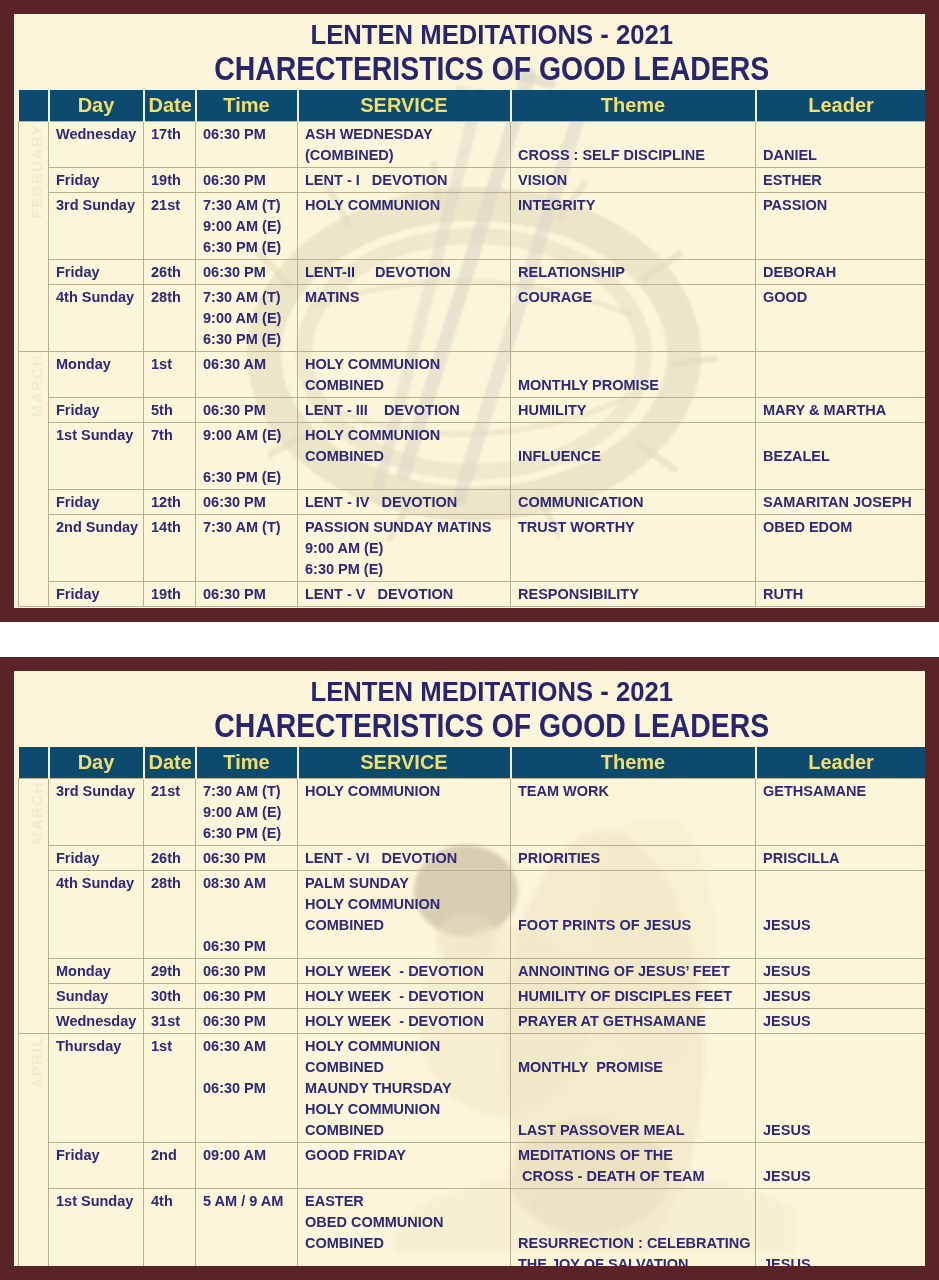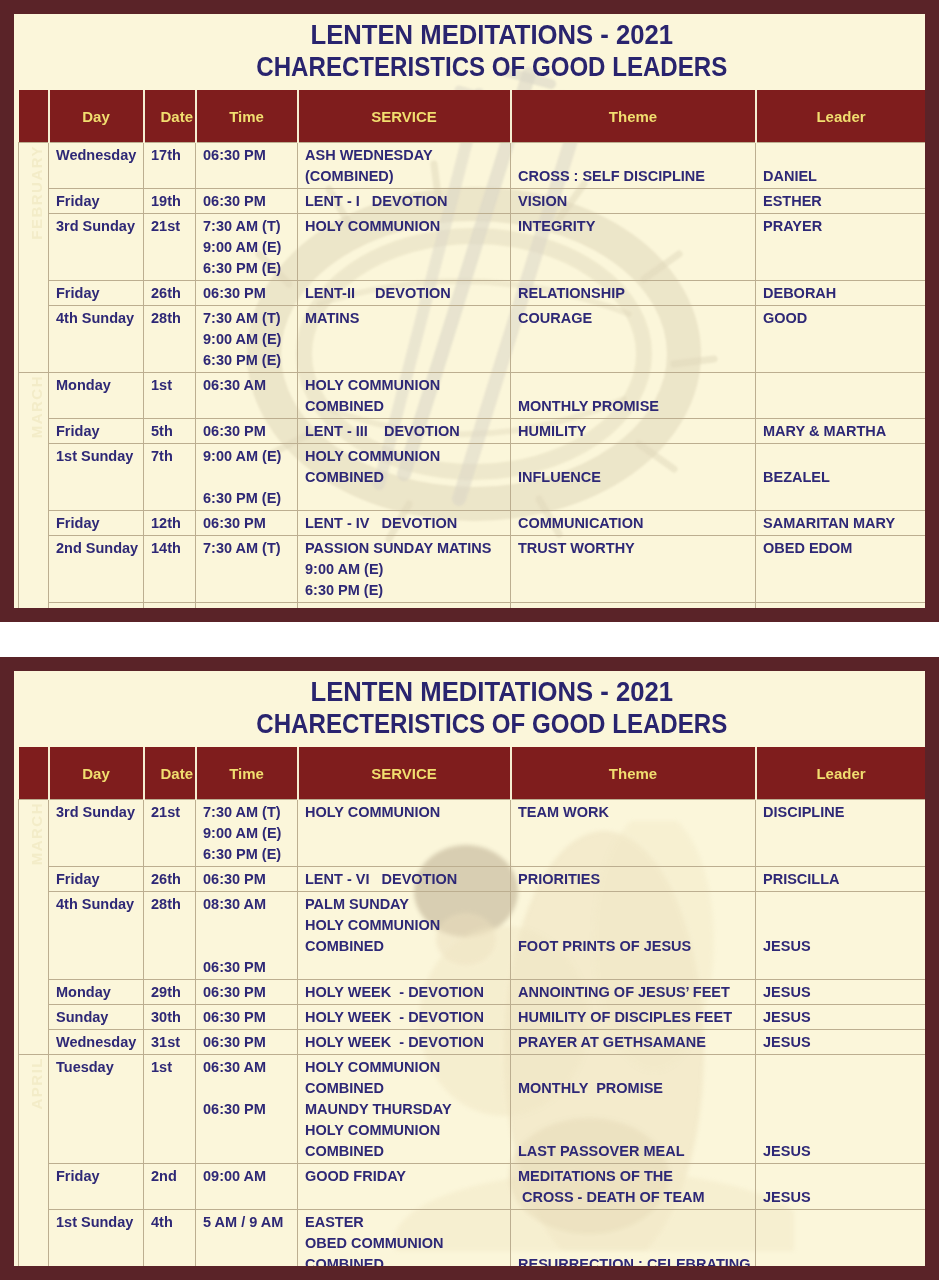--- a/index.html
+++ b/index.html
@@ -14,31 +14,31 @@
   .panel-1{top:0;height:622px;}
   .panel-2{top:657px;height:623px;}
   .panel-inner{
     position:relative;width:100%;height:100%;background:#fbf6da;overflow:hidden;
   }
   .titles{position:relative;z-index:2;text-align:center;margin-left:44px;}
   .title1,.title2{
     color:#29246e;font-weight:bold;line-height:1.05;white-space:nowrap;
   }
   .title1{margin-top:7px;font-size:27px;}
-  .title2{margin-top:3px;font-size:28px;}
+  .title2{margin-top:3px;font-size:33px;}
   .condense{display:inline-block;transform:scaleX(0.86);transform-origin:50% 50%;}
   .condense-sm{display:inline-block;transform:scaleX(0.95);transform-origin:50% 50%;}
 
   table.sched{
     position:absolute;left:4px;top:76px;z-index:2;
     border-collapse:collapse;table-layout:fixed;width:907px;
   }
   table.sched th{
-    background:#7f1d1d;color:#f1de6f;font-size:15px;font-weight:bold;
-    height:20px;padding:16px;text-align:center;border:0;
+    background:#0c4a6e;color:#f1de6f;font-size:20px;font-weight:bold;
+    height:20px;padding:4px;text-align:center;border:0;
   }
   table.sched th + th{border-left:2px solid #f6eed2;}
   table.sched td{
     vertical-align:top;padding:2px 4px 1px 7px;
     font-size:14.5px;font-weight:bold;color:#2e2876;line-height:21px;
     border:1px solid #bcae90;white-space:pre-wrap;
     background:transparent;overflow:hidden;
   }
   td.month-cell{
     background:#8c7b66;padding:0;vertical-align:middle;text-align:center;
@@ -122,21 +122,21 @@
               <td>ESTHER</td>
             </tr>
             <tr>
               <td>3rd Sunday</td>
               <td>21st</td>
               <td>7:30 AM (T)
 9:00 AM (E)
 6:30 PM (E)</td>
               <td>HOLY COMMUNION</td>
               <td>INTEGRITY</td>
-              <td>PRAYER</td>
+              <td>PASSION</td>
             </tr>
             <tr>
               <td>Friday</td>
               <td>26th</td>
               <td>06:30 PM</td>
               <td>LENT-II     DEVOTION</td>
               <td>RELATIONSHIP</td>
               <td>DEBORAH</td>
             </tr>
             <tr>
@@ -180,21 +180,21 @@
 INFLUENCE</td>
               <td>
 BEZALEL</td>
             </tr>
             <tr>
               <td>Friday</td>
               <td>12th</td>
               <td>06:30 PM</td>
               <td>LENT - IV   DEVOTION</td>
               <td>COMMUNICATION</td>
-              <td>SAMARITAN MARY</td>
+              <td>SAMARITAN JOSEPH</td>
             </tr>
             <tr>
               <td>2nd Sunday</td>
               <td>14th</td>
               <td>7:30 AM (T)</td>
               <td>PASSION SUNDAY MATINS
 9:00 AM (E)
 6:30 PM (E)</td>
               <td>TRUST WORTHY</td>
               <td>OBED EDOM</td>
@@ -251,21 +251,21 @@
           <tbody>
             <tr>
               <td class="month-cell" rowspan="6"><span class="month-label">MARCH</span></td>
               <td>3rd Sunday</td>
               <td>21st</td>
               <td>7:30 AM (T)
 9:00 AM (E)
 6:30 PM (E)</td>
               <td>HOLY COMMUNION</td>
               <td>TEAM WORK</td>
-              <td>DISCIPLINE</td>
+              <td>GETHSAMANE</td>
             </tr>
             <tr>
               <td>Friday</td>
               <td>26th</td>
               <td>06:30 PM</td>
               <td>LENT - VI   DEVOTION</td>
               <td>PRIORITIES</td>
               <td>PRISCILLA</td>
             </tr>
             <tr>
@@ -304,21 +304,21 @@
             <tr>
               <td>Wednesday</td>
               <td>31st</td>
               <td>06:30 PM</td>
               <td>HOLY WEEK  - DEVOTION</td>
               <td>PRAYER AT GETHSAMANE</td>
               <td>JESUS</td>
             </tr>
             <tr>
               <td class="month-cell" rowspan="3"><span class="month-label">APRIL</span></td>
-              <td>Tuesday</td>
+              <td>Thursday</td>
               <td>1st</td>
               <td>06:30 AM
 
 06:30 PM</td>
               <td>HOLY COMMUNION
 COMBINED
 MAUNDY THURSDAY
 HOLY COMMUNION
 COMBINED</td>
               <td>

